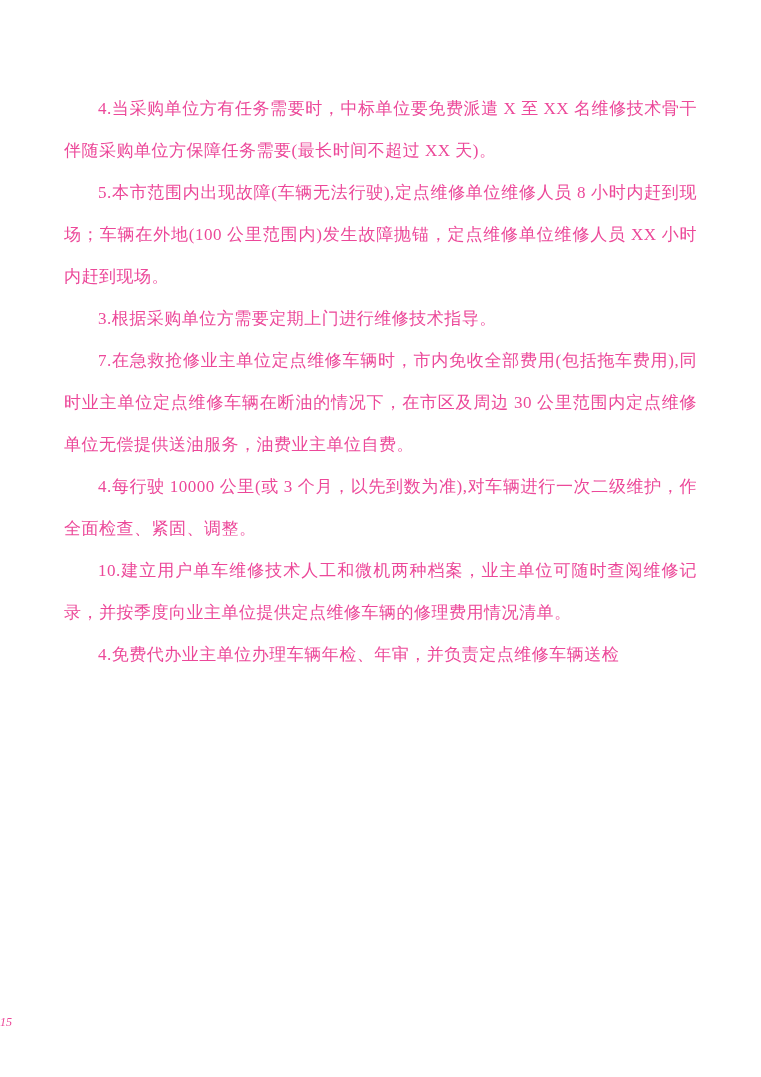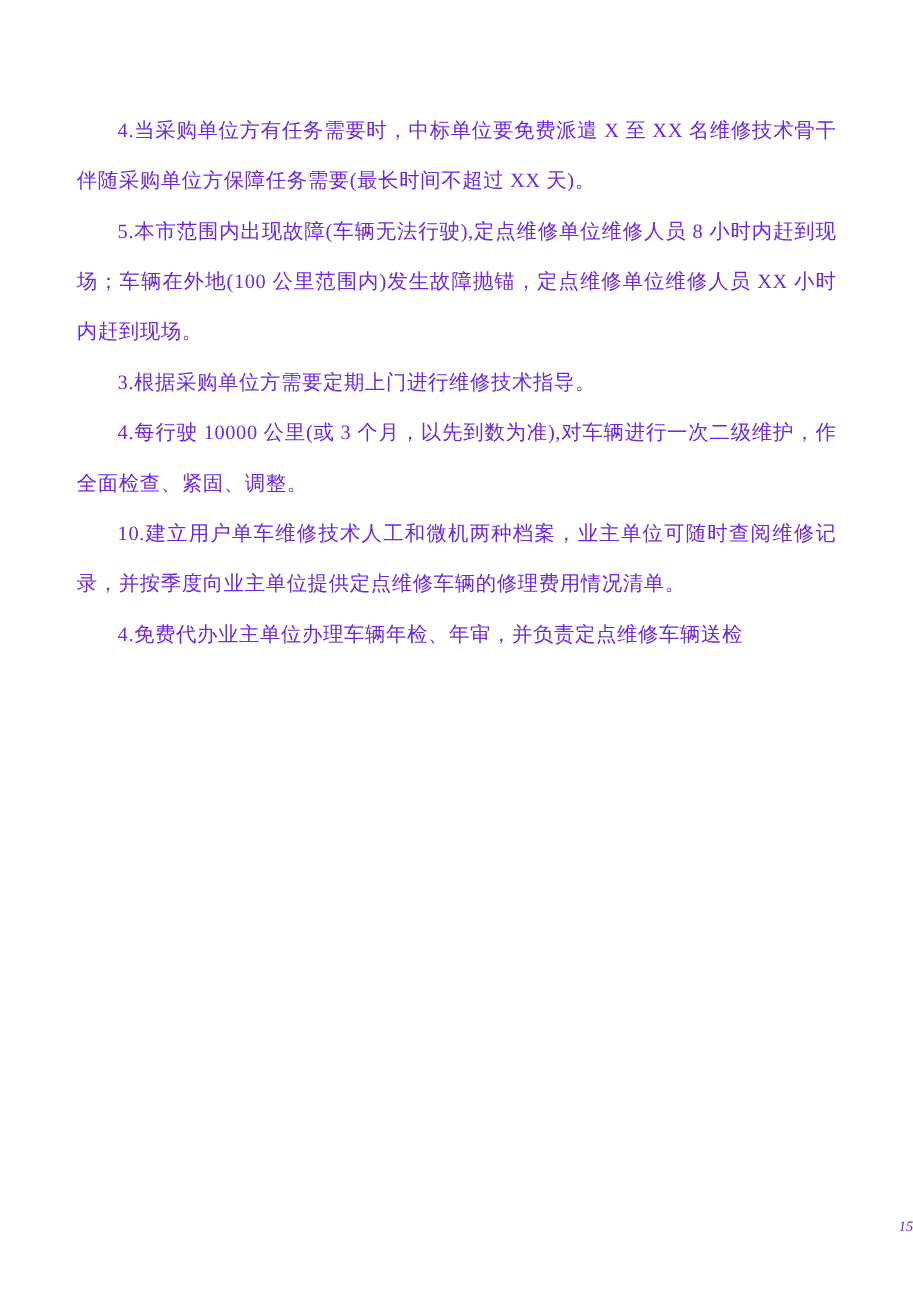--- a/index.html
+++ b/index.html
@@ -8,21 +8,21 @@
     background: #ffffff;
   }
   .page {
     position: relative;
     width: 761px;
     height: 1077px;
     margin: 0 auto;
     background: #ffffff;
     overflow: hidden;
     font-family: "Liberation Serif", "DejaVu Serif", serif;
-    color: #6d28d9;
+    color: #ec4899;
     border-radius: 13px;
   }
   .content {
     position: absolute;
     top: 88px;
     left: 64px;
     right: 64px;
   }
   .para {
     margin: 0;
@@ -33,32 +33,33 @@
     text-justify: inter-ideograph;
     text-indent: 2em;
     letter-spacing: 0.5px;
     word-break: break-all;
   }
   .page-number {
     position: absolute;
     bottom: 48px;
     left: 0;
     right: 0;
-    text-align: right;
+    text-align: left;
     font-size: 12px;
     line-height: 14px;
     font-style: italic;
   }
 </style>
 </head>
 <body>
 
 <div class="page">
   <div class="content">
     <p class="para">4.当采购单位方有任务需要时，中标单位要免费派遣 X 至 XX 名维修技术骨干伴随采购单位方保障任务需要(最长时间不超过 XX 天)。</p>
     <p class="para">5.本市范围内出现故障(车辆无法行驶),定点维修单位维修人员 8 小时内赶到现场；车辆在外地(100 公里范围内)发生故障抛锚，定点维修单位维修人员 XX 小时内赶到现场。</p>
     <p class="para">3.根据采购单位方需要定期上门进行维修技术指导。</p>
+    <p class="para">7.在急救抢修业主单位定点维修车辆时，市内免收全部费用(包括拖车费用),同时业主单位定点维修车辆在断油的情况下，在市区及周边 30 公里范围内定点维修单位无偿提供送油服务，油费业主单位自费。</p>
     <p class="para">4.每行驶 10000 公里(或 3 个月，以先到数为准),对车辆进行一次二级维护，作全面检查、紧固、调整。</p>
     <p class="para">10.建立用户单车维修技术人工和微机两种档案，业主单位可随时查阅维修记录，并按季度向业主单位提供定点维修车辆的修理费用情况清单。</p>
     <p class="para">4.免费代办业主单位办理车辆年检、年审，并负责定点维修车辆送检</p>
   </div>
   <div class="page-number">15</div>
 </div>
 
 </body></html>

